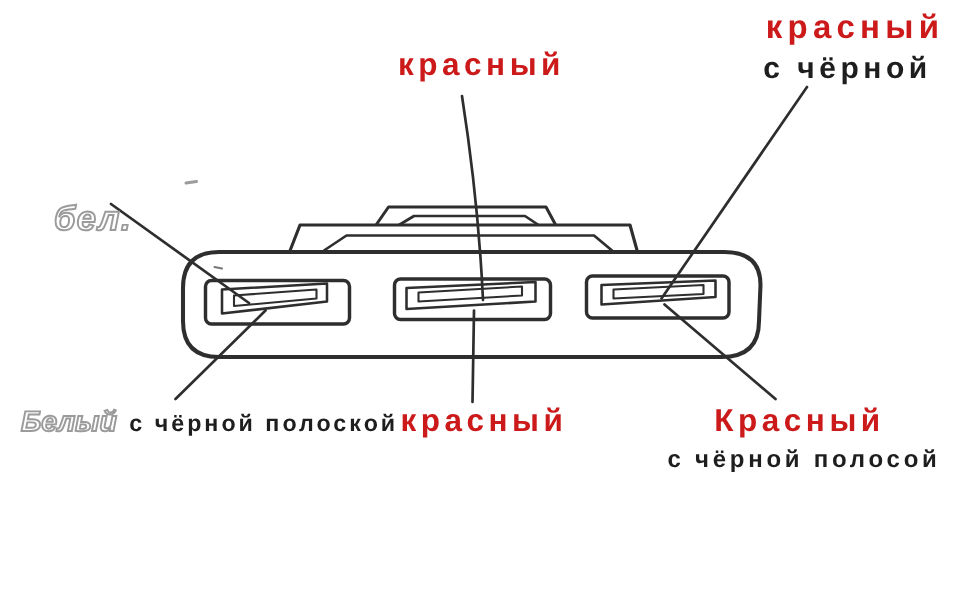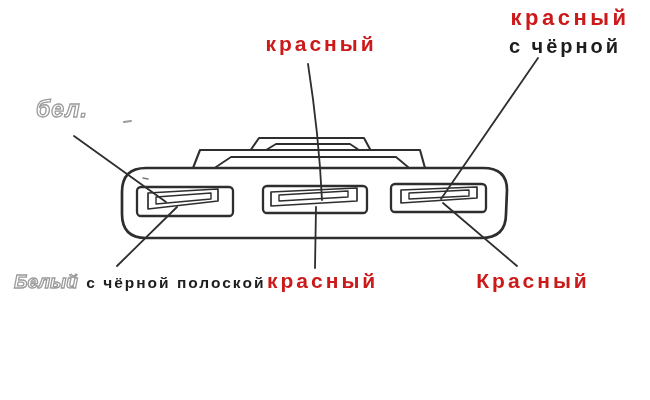--- a/index.html
+++ b/index.html
@@ -45,20 +45,21 @@
     white-space: nowrap;
     line-height: 1;
   }
   .center { transform: translateX(-50%); }
   .red { color: var(--red, #cc1a1a); text-align: center; }
   .blk { color: var(--ink, #1e1e1e); }
   .outline-txt {
     color: #ffffff;
     -webkit-text-stroke: 1.3px var(--outline_gray, #9b9b9b);
     font-style: italic;
+    margin-top: 36px;
   }
 </style>
 </head>
 <body>
 
 <div class="stage">
 
   <svg width="650" height="400" viewBox="0 0 650 400">
 
     <polygon class="shape" stroke-width="2" points="250,151 259,138 364,138 371,151"></polygon>
@@ -101,14 +102,15 @@
   <div class="lbl blk center" style="left:565px; top:36px; font-size:20px; letter-spacing:3px;">с чёрной</div>
 
   <div class="lbl" style="left:14px; top:272px; font-size:15.5px;">
     <span class="outline-txt" style="font-size:19px;">Белый</span>
     <span class="blk" style="letter-spacing:2px; margin-left:4px;">с чёрной полоской</span>
   </div>
 
   <div class="lbl red" style="left:267px; top:270px; font-size:21px; letter-spacing:3px;">красный</div>
 
   <div class="lbl red center" style="left:533px; top:270px; font-size:21px; letter-spacing:3px;">Красный</div>
+  <div class="lbl blk center" style="left:536px; top:299px; font-size:16px; letter-spacing:2.5px;">с чёрной полосой</div>
 
 </div>
 
 </body></html>

